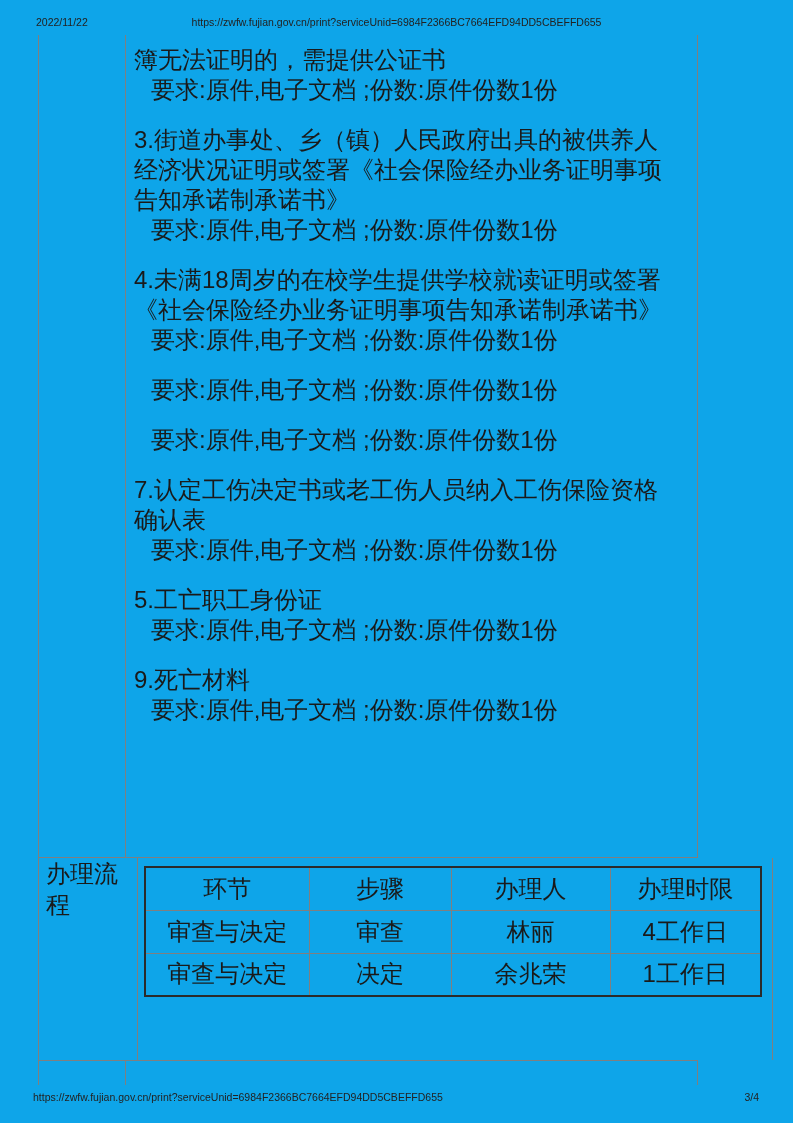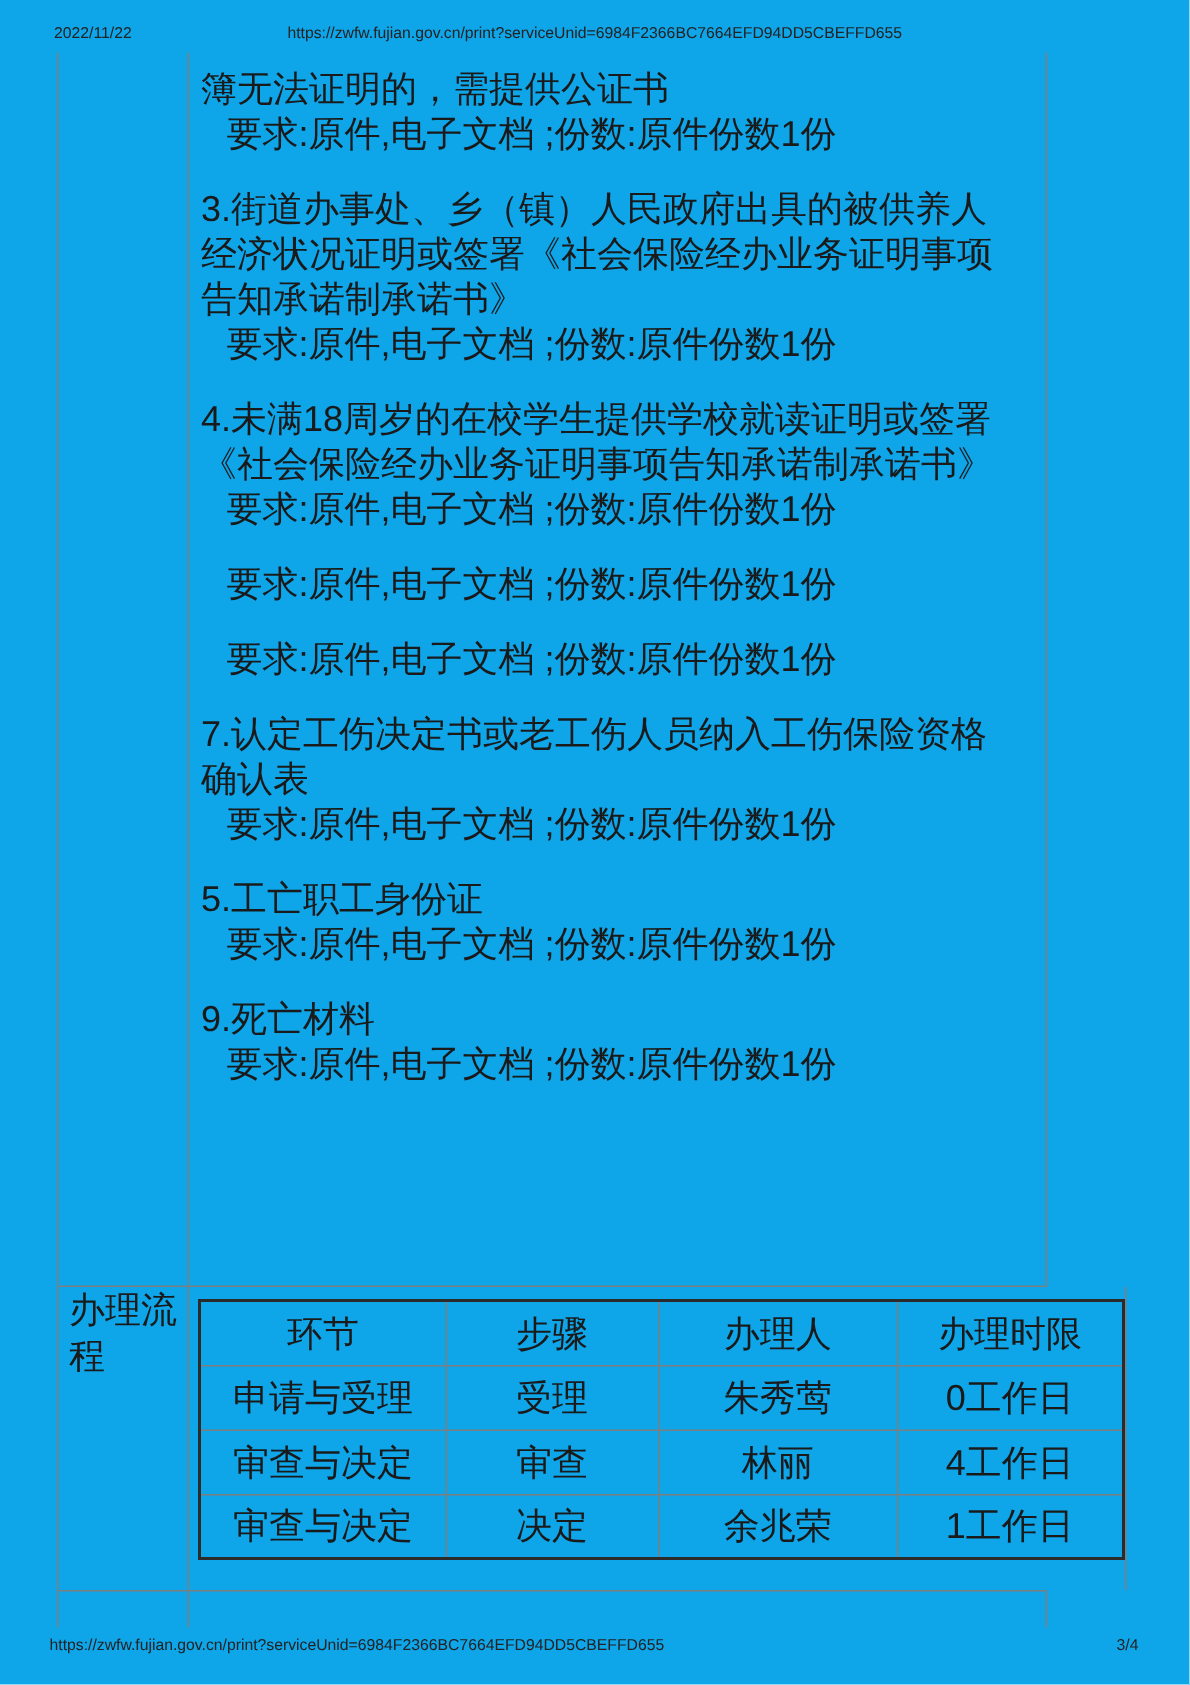--- a/index.html
+++ b/index.html
@@ -63,21 +63,21 @@
   .material-req { padding-left: 17px; word-break: break-all; }
 
   
   .orow-process { height: 203px; }
   .process-label-cell {
     display: flex; align-items: flex-start;
     padding: 0 2px 0 7px;
     font-size: 24px; line-height: 31px;
     word-break: break-all;
   }
-  .process-content-cell { padding: 8px 0 0 6px; }
+  .process-content-cell { padding: 8px 10px 0 6px; margin-left: 12px; }
   table.process-table {
     border-collapse: collapse;
     table-layout: fixed;
     width: 616px;
     border: 2px solid #2b2b2b;
     font-size: 24px;
   }
   table.process-table col.c1 { width: 164px; }
   table.process-table col.c2 { width: 142px; }
   table.process-table col.c3 { width: 159px; }
@@ -157,26 +157,20 @@
           <thead>
             <tr id="process-head">
                 <th>环节</th>
                 <th>步骤</th>
                 <th>办理人</th>
                 <th>办理时限</th>
               </tr>
           </thead>
           <tbody id="process-body">
               <tr>
-                <td>申请与受理</td>
-                <td>受理</td>
-                <td>朱秀莺</td>
-                <td>0工作日</td>
-              </tr>
-              <tr>
                 <td>审查与决定</td>
                 <td>审查</td>
                 <td>林丽</td>
                 <td>4工作日</td>
               </tr>
               <tr>
                 <td>审查与决定</td>
                 <td>决定</td>
                 <td>余兆荣</td>
                 <td>1工作日</td>

